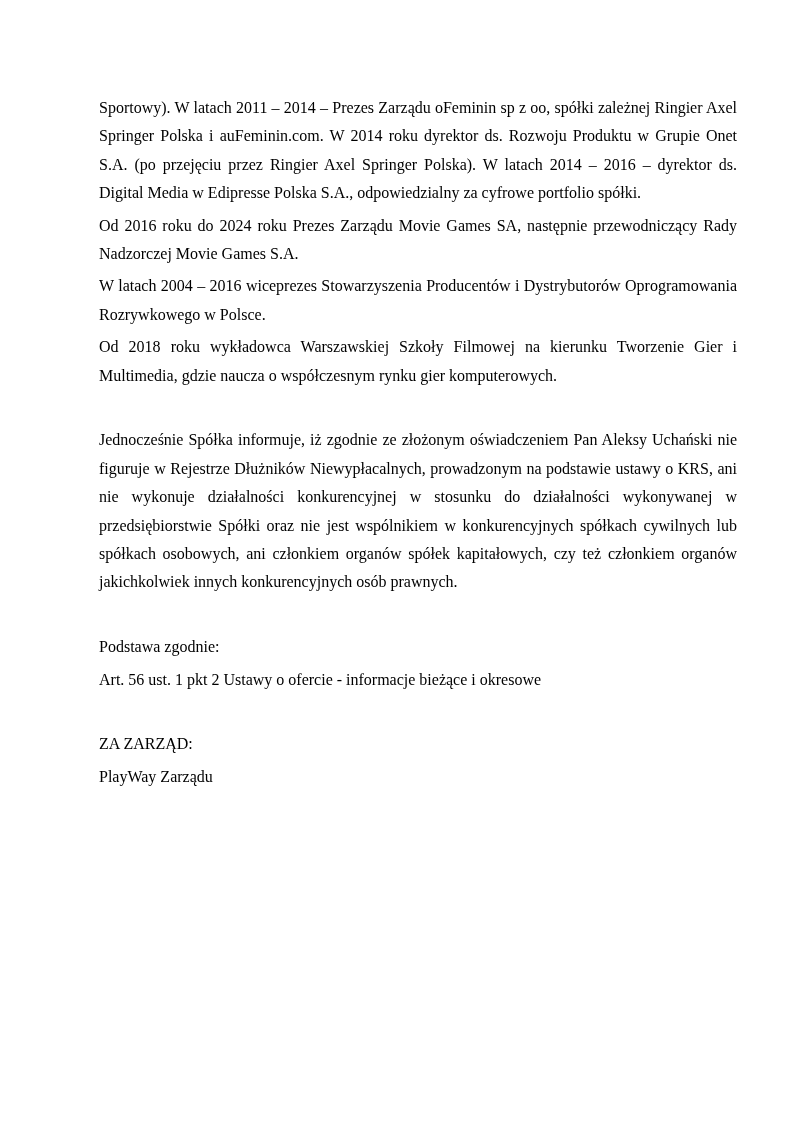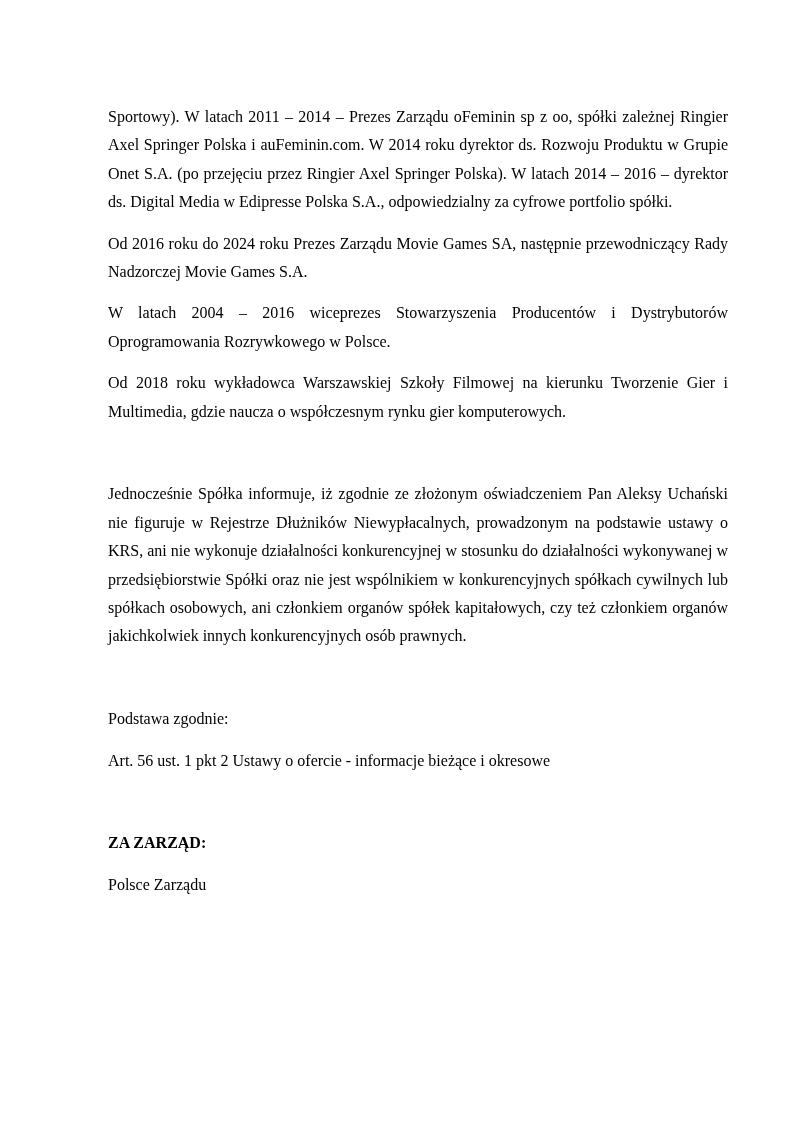--- a/index.html
+++ b/index.html
@@ -2,23 +2,23 @@
 <html><head>
   <meta charset="utf-8">
   <style>
     html, body { margin: 0; padding: 0; background: #ffffff; }
     body { width: 800px; height: 1131px; position: relative; overflow: hidden; }
     .page {
       position: absolute; left: 95px; top: 90px; width: 646px;
       font-family: "Liberation Serif", "DejaVu Serif", serif;
       font-size: 16px; line-height: 28.4px; color: #000000;
     }
-    .p { margin: 13px; text-align: justify; }
+    .p { margin: 4px; text-align: justify; }
     .gap { height: 28.4px; }
-    .bold { font-weight: bold; }
+    .bold { font-weight: normal; }
   </style>
 </head>
 <body>
 
 <div class="page">
   <p class="p">Sportowy).  W latach 2011 – 2014 – Prezes Zarządu oFeminin sp z oo, spółki zależnej Ringier Axel Springer Polska i auFeminin.com. W 2014 roku dyrektor ds. Rozwoju Produktu w Grupie Onet S.A. (po przejęciu przez Ringier Axel Springer Polska). W latach 2014 – 2016 – dyrektor ds. Digital Media w Edipresse Polska S.A., odpowiedzialny za cyfrowe portfolio spółki.</p>
   <p class="p">Od 2016 roku do 2024 roku Prezes Zarządu Movie Games SA, następnie przewodniczący Rady Nadzorczej Movie Games S.A.</p>
   <p class="p">W latach 2004 – 2016 wiceprezes Stowarzyszenia Producentów i Dystrybutorów Oprogramowania Rozrywkowego w Polsce.</p>
   <p class="p">Od 2018 roku wykładowca Warszawskiej Szkoły Filmowej na kierunku Tworzenie Gier i Multimedia, gdzie naucza o współczesnym rynku gier komputerowych.</p>
 
@@ -27,14 +27,14 @@
   <p class="p">Jednocześnie Spółka informuje, iż zgodnie ze złożonym oświadczeniem Pan Aleksy Uchański nie figuruje w Rejestrze Dłużników Niewypłacalnych, prowadzonym na podstawie ustawy o KRS, ani nie wykonuje działalności konkurencyjnej w stosunku do działalności wykonywanej w przedsiębiorstwie Spółki oraz nie jest wspólnikiem w konkurencyjnych spółkach cywilnych lub spółkach osobowych, ani członkiem organów spółek kapitałowych, czy też członkiem organów jakichkolwiek innych konkurencyjnych osób prawnych.</p>
 
   <div class="gap"></div>
 
   <p class="p">Podstawa zgodnie:</p>
   <p class="p">Art. 56 ust. 1 pkt 2 Ustawy o ofercie - informacje bieżące i okresowe</p>
 
   <div class="gap"></div>
 
   <p class="p bold">ZA ZARZĄD:</p>
-  <p class="p">Polsce Zarządu</p>
+  <p class="p">PlayWay Zarządu</p>
 </div>
 
 </body></html>

